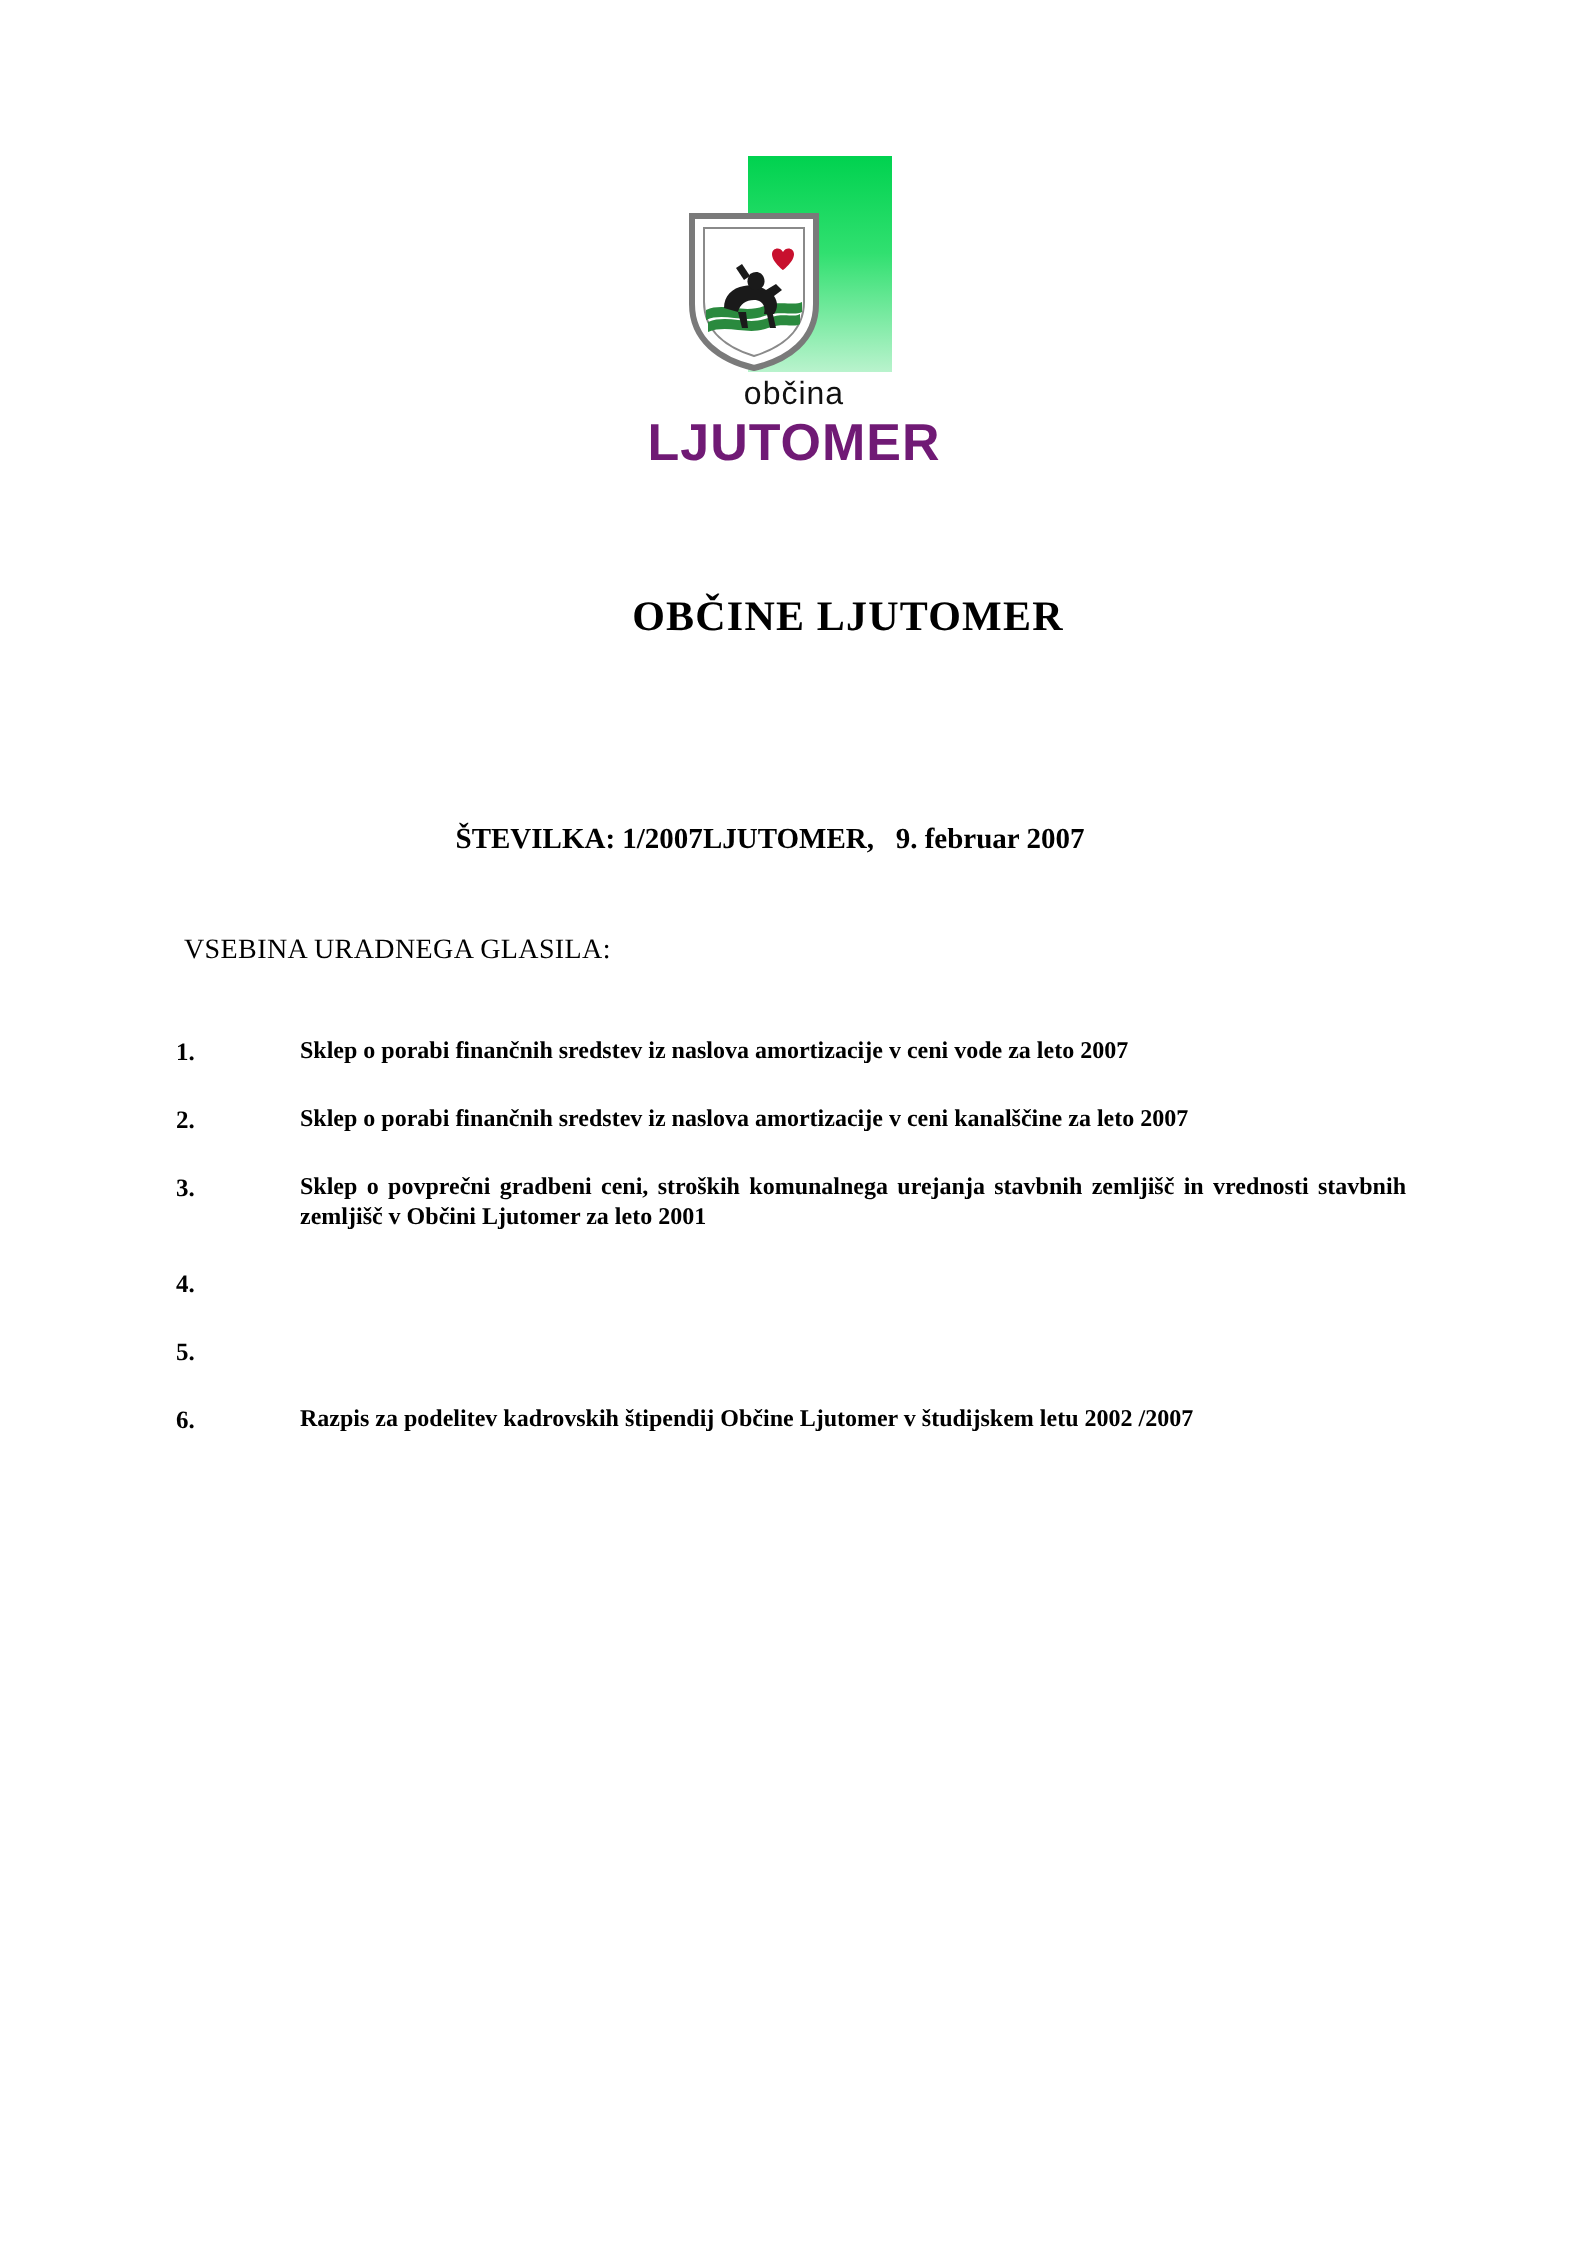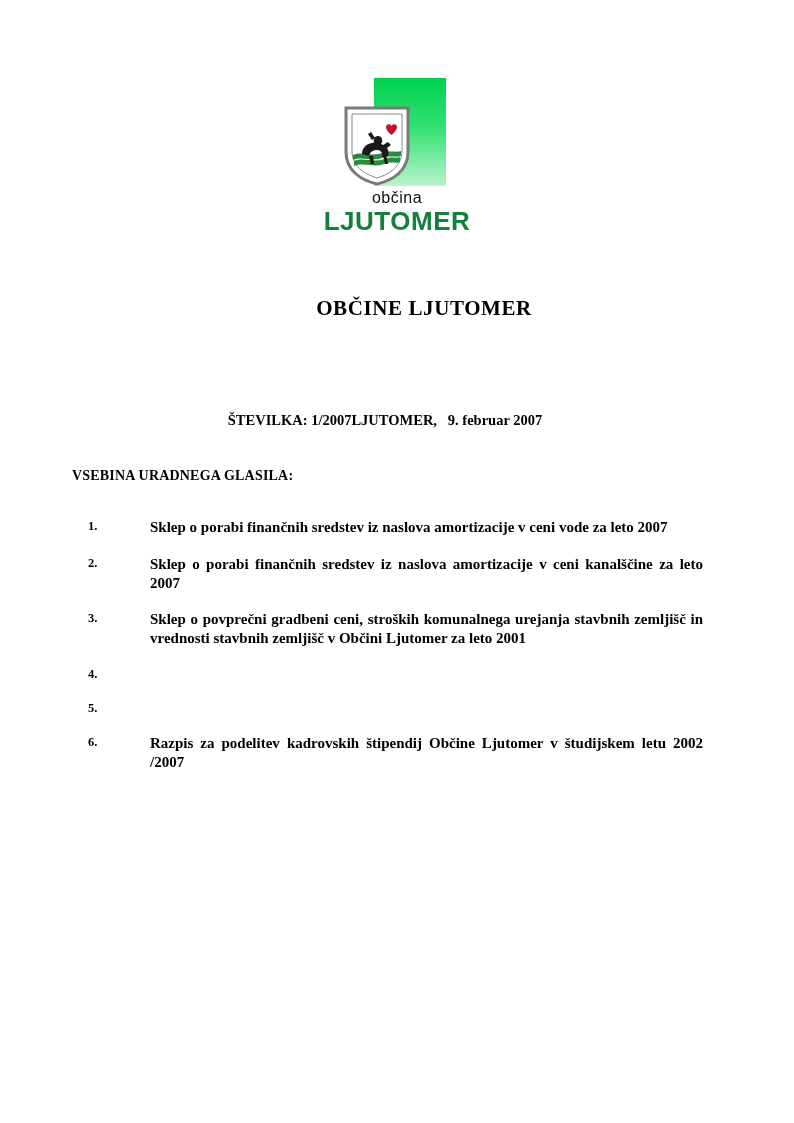--- a/index.html
+++ b/index.html
@@ -63,21 +63,21 @@
   }
   .logo-text .obcina {
     font-size: 16px;
     letter-spacing: 0.5px;
     color: #111111;
   }
   .logo-text .ljutomer {
     font-size: 26px;
     font-weight: bold;
     letter-spacing: 0.5px;
-    color: #15803d;
+    color: #701a75;
     margin-top: 1px;
   }
 
   
   .doc-title {
     position: absolute;
     top: 256px;
     left: 0;
     width: 794px;
     text-align: center;
@@ -108,23 +108,23 @@
     font-size: 14.5px;
     font-weight: bold;
   }
   .meta-left { white-space: pre; }
   .meta-right { white-space: pre; padding-right: 26px; }
 
   
   .contents-heading {
     position: absolute;
     top: 468px;
-    left: 72px;
+    left: 92px;
     font-size: 14px;
-    font-weight: bold;
+    font-weight: normal;
     letter-spacing: 0.2px;
   }
 
   
   .contents-list {
     position: absolute;
     top: 518px;
     left: 88px;
     width: 615px;
   }
@@ -134,21 +134,21 @@
   }
   .item-num {
     width: 62px;
     flex: 0 0 62px;
     font-size: 12.5px;
     font-weight: bold;
     padding-top: 1px;
   }
   .item-text {
     flex: 1;
-    font-size: 15px;
+    font-size: 12px;
     font-weight: bold;
     line-height: 1.25;
     text-align: justify;
   }
   .item.spaced {
     margin-top: 12px;
   }
 </style>
 </head>
 <body>

